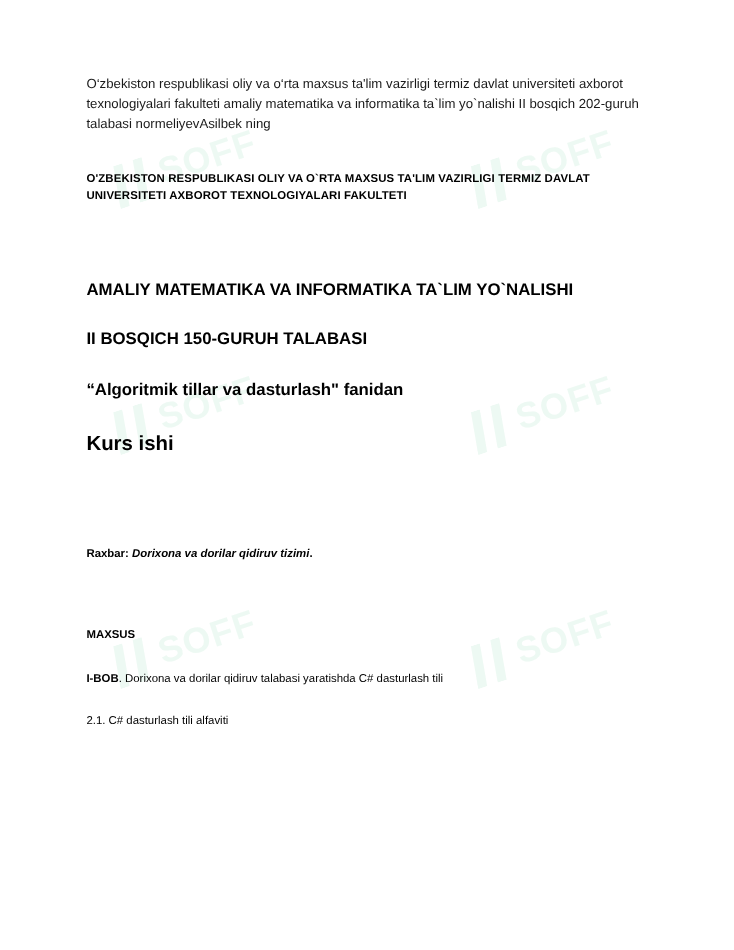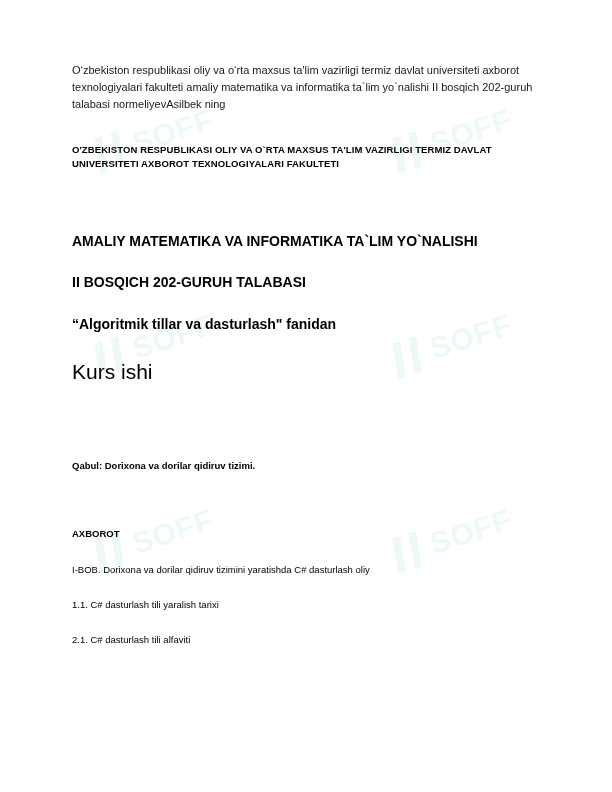--- a/index.html
+++ b/index.html
@@ -85,49 +85,50 @@
   }
 
   .line-bold {
     font-size: 14px;
     font-weight: bold;
     margin: 0 0 22px 0;
     line-height: 1.4;
   }
 
   .title-big {
-    font-size: 21px;
-    font-weight: normal;
+    font-size: 17px;
+    font-weight: bold;
     margin: 26px 0 0 0;
   }
 
   .spacer-lg { height: 76px; }
   .spacer-md { height: 56px; }
 
   .topic-line {
     font-size: 9.5px;
     font-weight: bold;
     margin: 0;
   }
   .topic-line .topic-value {
+    font-style: italic;
   }
 
   .accept-line {
     font-size: 9.5px;
     font-weight: bold;
     margin: 0 0 26px 0;
   }
 
   .toc-entry {
     font-size: 9.5px;
     margin: 0 0 22px 0;
     line-height: 1.4;
   }
   .toc-entry.bold { font-weight: bold; }
-  .toc-entry .bold-part { font-weight: normal; }
+  .toc-entry .bold-part { font-weight: bold; }
   .toc-entry .reg-part { font-weight: normal; }
 </style>
 </head>
 <body>
 
 <div id="watermark-layer">
   <div class="wm" style="left:92px; top:120px;">
     <span class="wm-mark"></span>
     <span class="wm-text">SOFF</span>
   </div>
@@ -153,37 +154,36 @@
   </div>
 </div>
 
 <div id="page">
 
   <p class="intro">O‘zbekiston respublikasi oliy va o‘rta maxsus ta'lim vazirligi termiz davlat universiteti axborot texnologiyalari fakulteti amaliy matematika va informatika ta`lim yo`nalishi II bosqich 202-guruh talabasi normeliyevAsilbek ning</p>
 
   <p class="heading-main">O'ZBEKISTON RESPUBLIKASI OLIY VA O`RTA MAXSUS TA'LIM VAZIRLIGI TERMIZ DAVLAT UNIVERSITETI AXBOROT TEXNOLOGIYALARI FAKULTETI</p>
 
   <p class="line-bold">AMALIY MATEMATIKA VA INFORMATIKA TA`LIM YO`NALISHI</p>
-  <p class="line-bold">II BOSQICH 202-GURUH TALABASI</p>
+  <p class="line-bold">II BOSQICH 150-GURUH TALABASI</p>
   <p class="line-bold">“Algoritmik tillar va dasturlash" fanidan</p>
 
   <h1 class="title-big">Kurs ishi</h1>
 
   <div class="spacer-lg"></div>
 
   <p class="topic-line">
-    <span>Qabul:</span>
+    <span>Raxbar:</span>
     <span class="topic-value">Dorixona va dorilar qidiruv tizimi</span><span>.</span>
   </p>
 
   <div class="spacer-md"></div>
 
 
-  <p class="toc-entry bold">AXBOROT</p>
+  <p class="toc-entry bold">MAXSUS</p>
 
   <p class="toc-entry">
-    <span class="bold-part">I-BOB</span><span class="reg-part">. Dorixona va dorilar qidiruv tizimini yaratishda C# dasturlash oliy</span>
+    <span class="bold-part">I-BOB</span><span class="reg-part">. Dorixona va dorilar qidiruv talabasi yaratishda C# dasturlash tili</span>
   </p>
 
-  <p class="toc-entry">1.1. C# dasturlash tili yaralish tarixi</p>
   <p class="toc-entry">2.1. C# dasturlash tili alfaviti</p>
 
 </div>
 
 </body></html>

